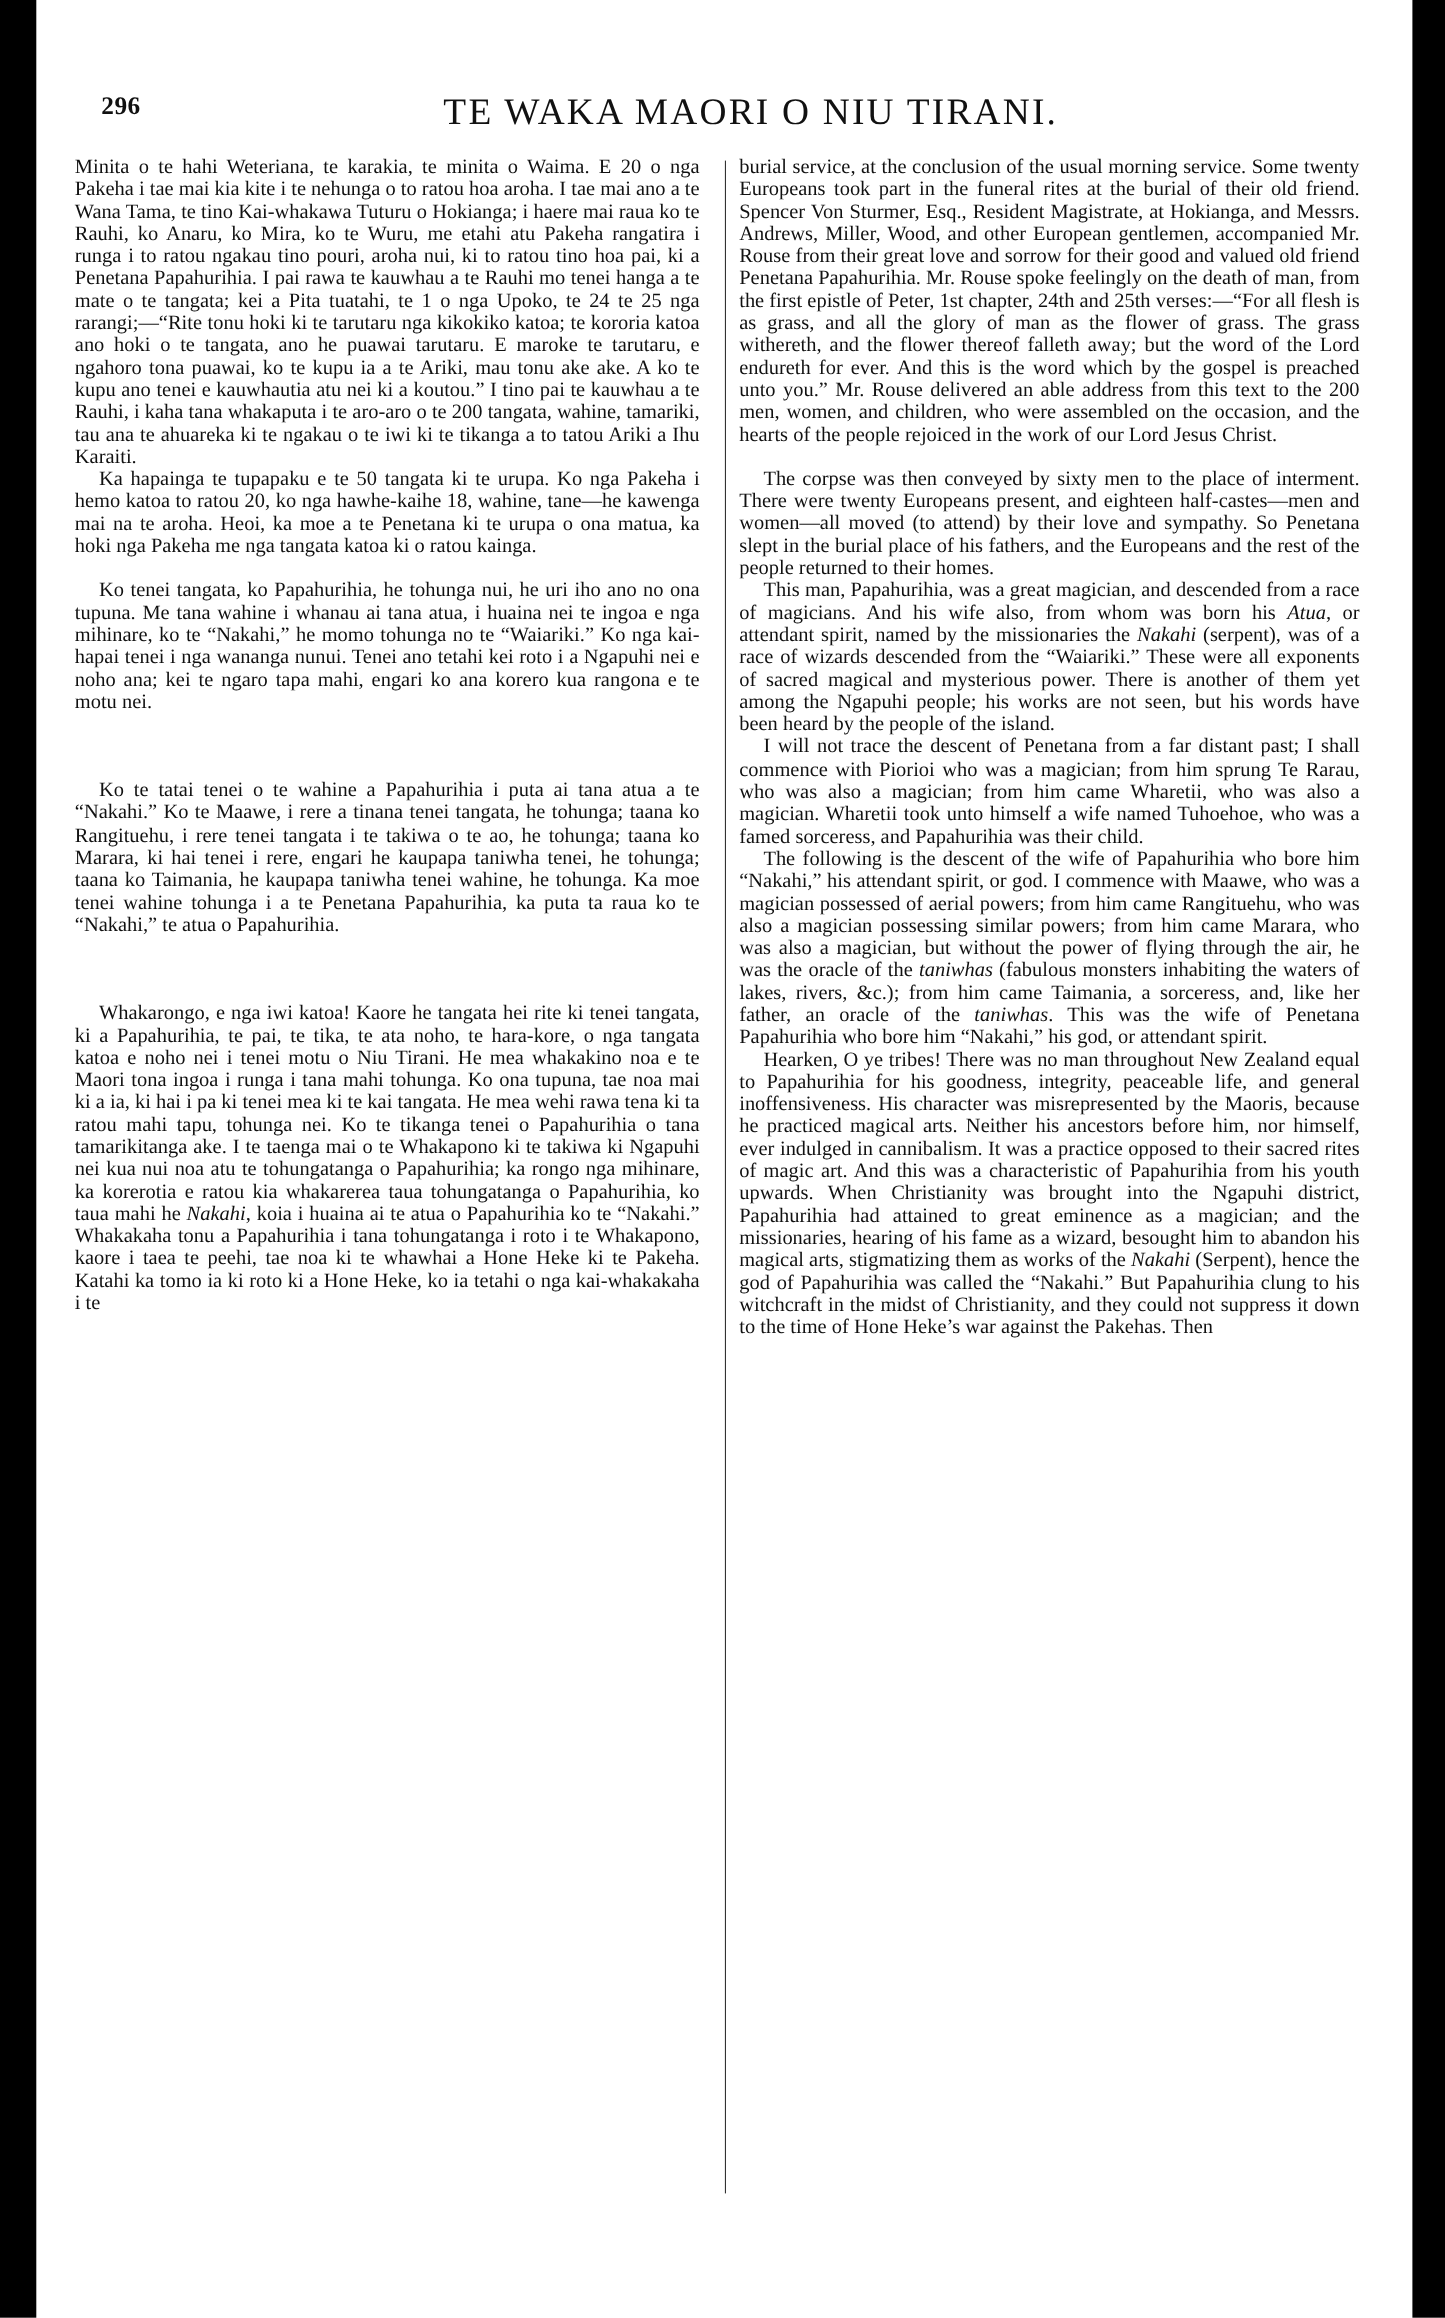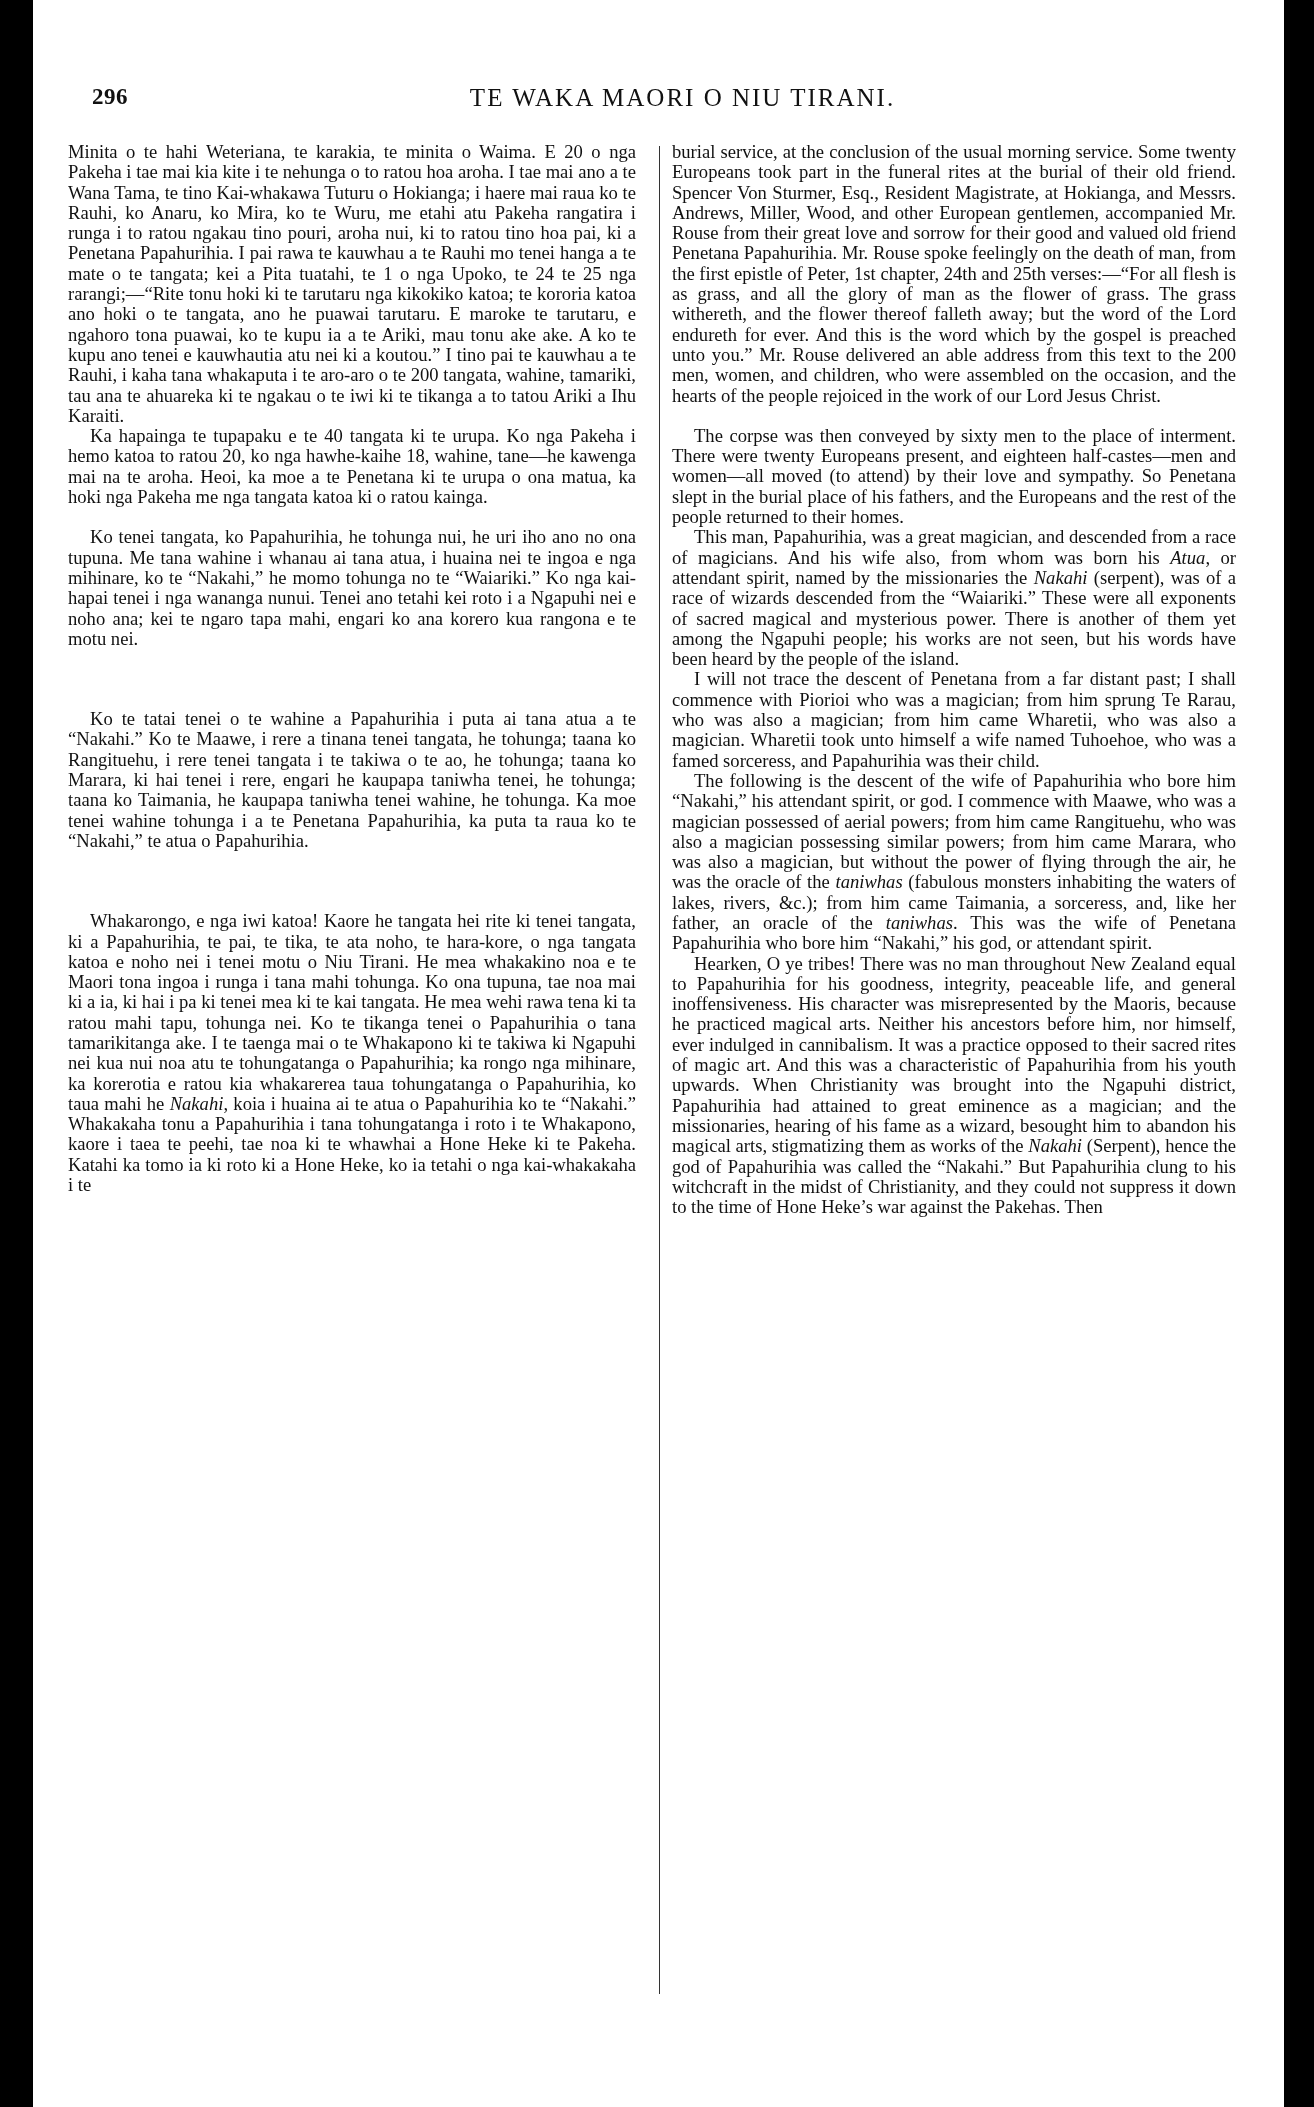--- a/index.html
+++ b/index.html
@@ -4,21 +4,21 @@
 <style>
   html, body { margin:0; padding:0; }
   body {
     width:1314px; height:2107px; position:relative; overflow:hidden;
     background:#ffffff; color:#111;
     font-family:"Liberation Serif","DejaVu Serif",serif;
   }
   .edge-left { position:absolute; left:0; top:0; width:33px; height:2107px; background:#000; }
   .edge-right { position:absolute; left:1284px; top:0; width:30px; height:2107px; background:#000; }
   .page-number { position:absolute; left:92px; top:84px; font-size:23px; font-weight:bold; letter-spacing:0.5px; }
-  .running-title { position:absolute; left:400px; width:565px; top:84px; font-size:25px; text-align:center; letter-spacing:2px; white-space:nowrap; }
+  .running-title { position:absolute; left:400px; width:565px; top:84px; font-size:34px; text-align:center; letter-spacing:2px; white-space:nowrap; }
   .col { position:absolute; top:142px; font-size:18.6px; line-height:20.3px; text-align:justify; }
   .col-left { left:68px; width:568px; }
   .col-right { left:672px; width:564px; }
   .divider { position:absolute; left:659px; top:146px; width:1px; height:1848px; background:#333; }
   p { margin:0; text-indent:22px; hyphens:manual; }
   p.no-indent { text-indent:0; }
   .gap-s { height:20px; }
   .gap-m { height:40px; }
   .gap-l { height:60px; }
   i { font-style:italic; }
@@ -29,21 +29,21 @@
 <div class="edge-left"></div>
 <div class="edge-right"></div>
 
 <div class="page-number">296</div>
 <div class="running-title">TE WAKA MAORI O NIU TIRANI.</div>
 
 <div class="divider"></div>
 
 <div class="col col-left">
   <p class="no-indent">Minita o te hahi Weteriana, te karakia, te minita o Waima. E 20 o nga Pakeha i tae mai kia kite i te nehunga o to ratou hoa aroha. I tae mai ano a te Wana Tama, te tino Kai-whakawa Tuturu o Hokianga; i haere mai raua ko te Rauhi, ko Anaru, ko Mira, ko te Wuru, me etahi atu Pakeha rangatira i runga i to ratou ngakau tino pouri, aroha nui, ki to ratou tino hoa pai, ki a Penetana Papahurihia. I pai rawa te kauwhau a te Rauhi mo tenei hanga a te mate o te tangata; kei a Pita tuatahi, te 1 o nga Upoko, te 24 te 25 nga rarangi;—“Rite tonu hoki ki te tarutaru nga kikokiko katoa; te kororia katoa ano hoki o te tangata, ano he puawai tarutaru. E maroke te tarutaru, e ngahoro tona puawai, ko te kupu ia a te Ariki, mau tonu ake ake. A ko te kupu ano tenei e kauwhautia atu nei ki a koutou.” I tino pai te kauwhau a te Rauhi, i kaha tana whakaputa i te aro-aro o te 200 tangata, wahine, tamariki, tau ana te ahuareka ki te ngakau o te iwi ki te tikanga a to tatou Ariki a Ihu Karaiti.</p>
-  <p>Ka hapainga te tupapaku e te 40 tangata ki te urupa. Ko nga Pakeha i hemo katoa to ratou 20, ko nga hawhe-kaihe 18, wahine, tane—he kawenga mai na te aroha. Heoi, ka moe a te Penetana ki te urupa o ona matua, ka hoki nga Pakeha me nga tangata katoa ki o ratou kainga.</p>
+  <p>Ka hapainga te tupapaku e te 50 tangata ki te urupa. Ko nga Pakeha i hemo katoa to ratou 20, ko nga hawhe-kaihe 18, wahine, tane—he kawenga mai na te aroha. Heoi, ka moe a te Penetana ki te urupa o ona matua, ka hoki nga Pakeha me nga tangata katoa ki o ratou kainga.</p>
   <div class="gap-s"></div>
   <p>Ko tenei tangata, ko Papahurihia, he tohunga nui, he uri iho ano no ona tupuna. Me tana wahine i whanau ai tana atua, i huaina nei te ingoa e nga mihinare, ko te “Nakahi,” he momo tohunga no te “Waiariki.” Ko nga kai-hapai tenei i nga wananga nunui. Tenei ano tetahi kei roto i a Ngapuhi nei e noho ana; kei te ngaro tapa mahi, engari ko ana korero kua rangona e te motu nei.</p>
   <div class="gap-m"></div>
   <div class="gap-s"></div>
   <p>Ko te tatai tenei o te wahine a Papahurihia i puta ai tana atua a te “Nakahi.” Ko te Maawe, i rere a tinana tenei tangata, he tohunga; taana ko Rangituehu, i rere tenei tangata i te takiwa o te ao, he tohunga; taana ko Marara, ki hai tenei i rere, engari he kaupapa taniwha tenei, he tohunga; taana ko Taimania, he kaupapa taniwha tenei wahine, he tohunga. Ka moe tenei wahine tohunga i a te Penetana Papahurihia, ka puta ta raua ko te “Nakahi,” te atua o Papahurihia.</p>
   <div class="gap-l"></div>
   <p><span>Whakarongo, e nga iwi katoa! Kaore he tangata hei rite ki tenei tangata, ki a Papahurihia, te pai, te tika, te ata noho, te hara-kore, o nga tangata katoa e noho nei i tenei motu o Niu Tirani. He mea whakakino noa e te Maori tona ingoa i runga i tana mahi tohunga. Ko ona tupuna, tae noa mai ki a ia, ki hai i pa ki tenei mea ki te kai tangata. He mea wehi rawa tena ki ta ratou mahi tapu, tohunga nei. Ko te tikanga tenei o Papahurihia o tana tamarikitanga ake. I te taenga mai o te Whakapono ki te takiwa ki Ngapuhi nei kua nui noa atu te tohungatanga o Papahurihia; ka rongo nga mihinare, ka korerotia e ratou kia whakarerea taua tohungatanga o Papahurihia, ko taua mahi he </span><i>Nakahi</i><span>, koia i huaina ai te atua o Papahurihia ko te “Nakahi.” Whakakaha tonu a Papahurihia i tana tohungatanga i roto i te Whakapono, kaore i taea te peehi, tae noa ki te whawhai a Hone Heke ki te Pakeha. Katahi ka tomo ia ki roto ki a Hone Heke, ko ia tetahi o nga kai-whakakaha i te</span></p>
 </div>
 
 <div class="col col-right">

